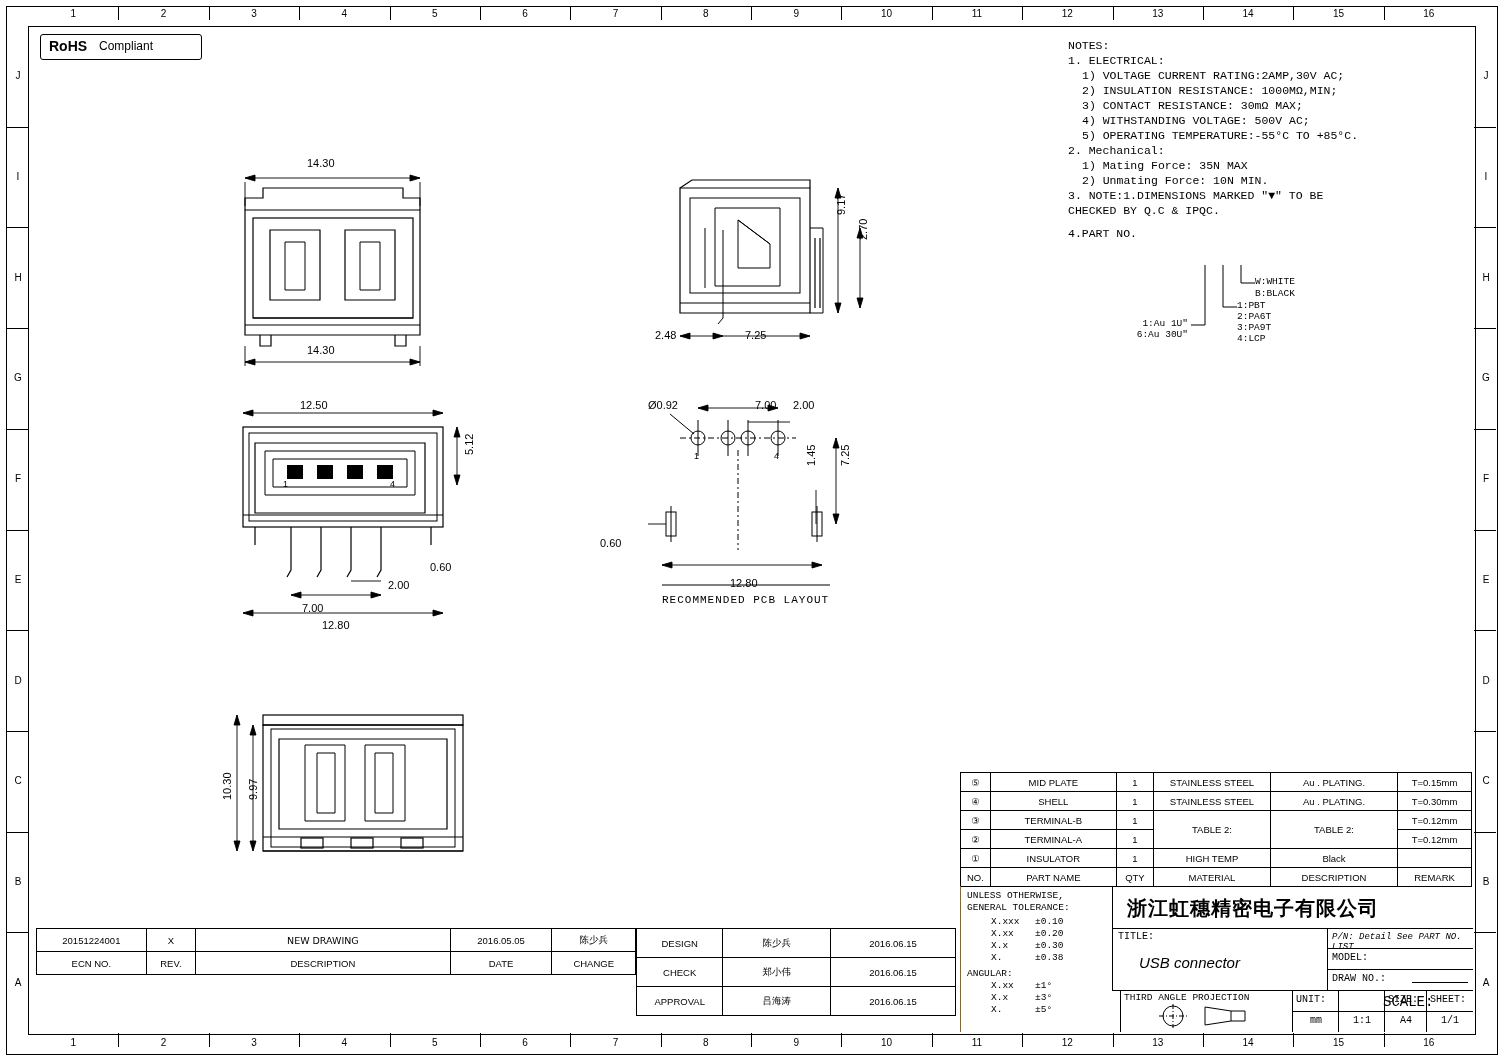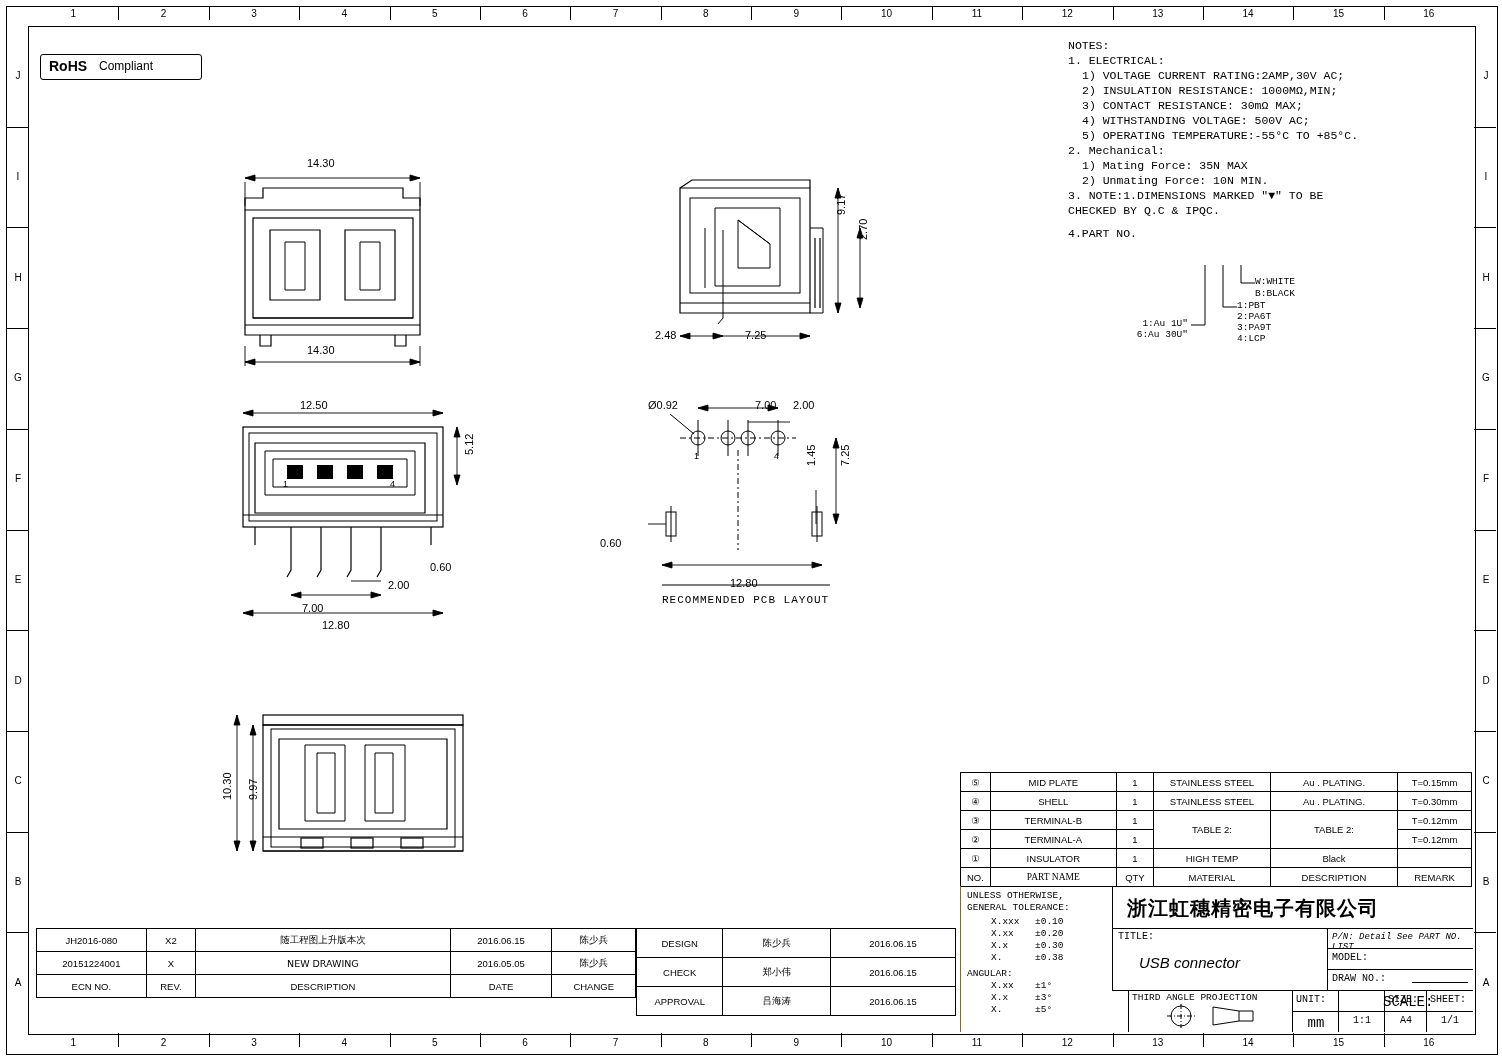--- a/index.html
+++ b/index.html
@@ -12,21 +12,21 @@
   .cn{font-family:"DejaVu Sans",sans-serif;}
   .ctr{text-align:center;}
   .bold{font-weight:bold;}
   
   .frame-outer{left:6px;top:6px;width:1490px;height:1047px;border:1px solid #000;}
   .frame-inner{left:28px;top:26px;width:1446px;height:1007px;border:1.5px solid #000;}
   .zone-lbl{position:absolute;font-size:10px;font-family:"Liberation Sans",sans-serif;text-align:center;}
   .tick{position:absolute;background:#000;}
   table.tbl{position:absolute;border-collapse:collapse;font-size:9.5px;}
   table.tbl td{border:1px solid #000;padding:1px 2px;text-align:center;vertical-align:middle;}
-  .rohs{position:absolute;left:40px;top:54px;width:160px;height:24px;border:1.6px solid #000;border-radius:3px;}
+  .rohs{position:absolute;left:40px;top:34px;width:160px;height:24px;border:1.6px solid #000;border-radius:3px;}
   .rohs span{position:absolute;font-size:13px;}
   .dim{font-size:11px;font-family:"Liberation Sans",sans-serif;}
   svg{position:absolute;left:0;top:0;overflow:visible;}
 </style>
 </head>
 <body>
 
 <div id="sheet">
 
   <div class="abs frame-outer"></div>
@@ -368,21 +368,21 @@
         <tr>
           <td style="width: 26px; height: 16px;">①</td>
           <td style="width: 130px; height: 16px;">INSULATOR</td>
           <td style="width: 34px; height: 16px;">1</td>
           <td style="width: 120px; height: 16px;">HIGH TEMP</td>
           <td style="width: 130px; height: 16px;">Black</td>
           <td style="width: 72px; height: 16px;"></td>
         </tr>
         <tr>
           <td style="width: 26px; height: 16px;">NO.</td>
-          <td style="width: 130px; height: 16px; font-family: Liberation Serif, serif;">PART NAME</td>
+          <td style="width: 130px; height: 16px;">PART NAME</td>
           <td style="width: 34px; height: 16px;">QTY</td>
           <td style="width: 120px; height: 16px;">MATERIAL</td>
           <td style="width: 130px; height: 16px;">DESCRIPTION</td>
           <td style="width: 72px; height: 16px;">REMARK</td>
         </tr>
       </tbody>
   </table>
 
   <div class="abs" style="left:960px;top:886px;width:152px;height:146px;border-left:1px solid #a16207;border-bottom:0;">
     <div class="mono" style="position:absolute;left:6px;top:4px;font-size:9.5px;line-height:12px;">
@@ -417,21 +417,21 @@
       <div class="mono" style="position:absolute;left:4px;top:4px;font-size:9px;font-style:italic;">P/N: Detail See PART NO. LIST</div>
     </div>
     <div class="abs" style="left:215px;top:62px;width:145px;height:21px;border-left:1px solid #000;border-bottom:1px solid #000;">
       <div class="mono" style="position:absolute;left:4px;top:4px;font-size:10px;">MODEL:</div>
     </div>
     <div class="abs" style="left:215px;top:83px;width:145px;height:21px;border-left:1px solid #000;border-bottom:1px solid #000;">
       <div class="mono" style="position:absolute;left:4px;top:4px;font-size:10px;">DRAW NO.:</div>
       <div class="ln" style="left:84px;top:13px;width:56px;height:1px;"></div>
     </div>
 
-    <div class="abs" style="left:16px;top:104px;width:180px;height:42px;border-left:1px solid #000;">
+    <div class="abs" style="left:8px;top:104px;width:180px;height:42px;border-left:1px solid #000;">
       <div class="mono" style="position:absolute;left:3px;top:2px;font-size:9.5px;">THIRD ANGLE PROJECTION</div>
       <svg width="170" height="28" style="left:14px;top:14px;">
         <g stroke="#000" fill="none" stroke-width="1">
           <circle cx="38" cy="12" r="10"></circle>
           <line x1="24" y1="12" x2="52" y2="12" stroke-dasharray="5 2 1 2"></line>
           <line x1="38" y1="0" x2="38" y2="24" stroke-dasharray="5 2 1 2"></line>
           <path d="M70 3 L96 7 L96 17 L70 21 Z"></path>
           <line x1="96" y1="7" x2="110" y2="7"></line>
           <line x1="96" y1="17" x2="110" y2="17"></line>
           <path d="M110 7 L110 17"></path>
@@ -444,42 +444,35 @@
     <div class="abs" style="left:226px;top:104px;width:46px;height:21px;border-left:1px solid #000;border-bottom:1px solid #000;">
       <div class="mono" style="position:absolute;left:3px;top:4px;font-size:14px;margin-left:41px;">SCALE:</div>
     </div>
     <div class="abs" style="left:272px;top:104px;width:42px;height:21px;border-left:1px solid #000;border-bottom:1px solid #000;">
       <div class="mono" style="position:absolute;left:3px;top:4px;font-size:10px;">SIZE:</div>
     </div>
     <div class="abs" style="left:314px;top:104px;width:46px;height:21px;border-left:1px solid #000;border-bottom:1px solid #000;">
       <div class="mono" style="position:absolute;left:3px;top:4px;font-size:10px;">SHEET:</div>
     </div>
     <div class="abs ctr" style="left:180px;top:125px;width:46px;height:21px;border-left:1px solid #000;">
-      <div class="mono" style="position:absolute;left:0;top:4px;width:46px;font-size:14px;text-align:center;">mm</div>
+      <div class="mono" style="position:absolute;left:0;top:4px;width:46px;font-size:10px;text-align:center;">mm</div>
     </div>
     <div class="abs" style="left:226px;top:125px;width:46px;height:21px;border-left:1px solid #000;">
       <div class="mono" style="position:absolute;left:0;top:4px;width:46px;font-size:10px;text-align:center;">1:1</div>
     </div>
     <div class="abs" style="left:272px;top:125px;width:42px;height:21px;border-left:1px solid #000;">
       <div class="mono" style="position:absolute;left:0;top:4px;width:42px;font-size:10px;text-align:center;">A4</div>
     </div>
     <div class="abs" style="left:314px;top:125px;width:46px;height:21px;border-left:1px solid #000;">
       <div class="mono" style="position:absolute;left:0;top:4px;width:46px;font-size:10px;text-align:center;">1/1</div>
     </div>
   </div>
 
   <table class="tbl" id="rev-table" style="left:36px;top:928px;width:600px;">
     <tbody id="rev-body">
-        <tr>
-          <td style="width: 104px; height: 20px;">JH2016-080</td>
-          <td style="width: 44px; height: 20px;">X2</td>
-          <td class="cn" style="width: 248px; height: 20px;">随工程图上升版本次</td>
-          <td style="width: 96px; height: 20px;">2016.06.15</td>
-          <td class="cn" style="width: 78px; height: 20px;">陈少兵</td>
-        </tr>
         <tr>
           <td style="width: 104px; height: 20px;">20151224001</td>
           <td style="width: 44px; height: 20px;">X</td>
           <td class="cn" style="width: 248px; height: 20px;">NEW DRAWING</td>
           <td style="width: 96px; height: 20px;">2016.05.05</td>
           <td class="cn" style="width: 78px; height: 20px;">陈少兵</td>
         </tr>
         <tr>
           <td style="width: 104px; height: 20px;">ECN NO.</td>
           <td style="width: 44px; height: 20px;">REV.</td>

